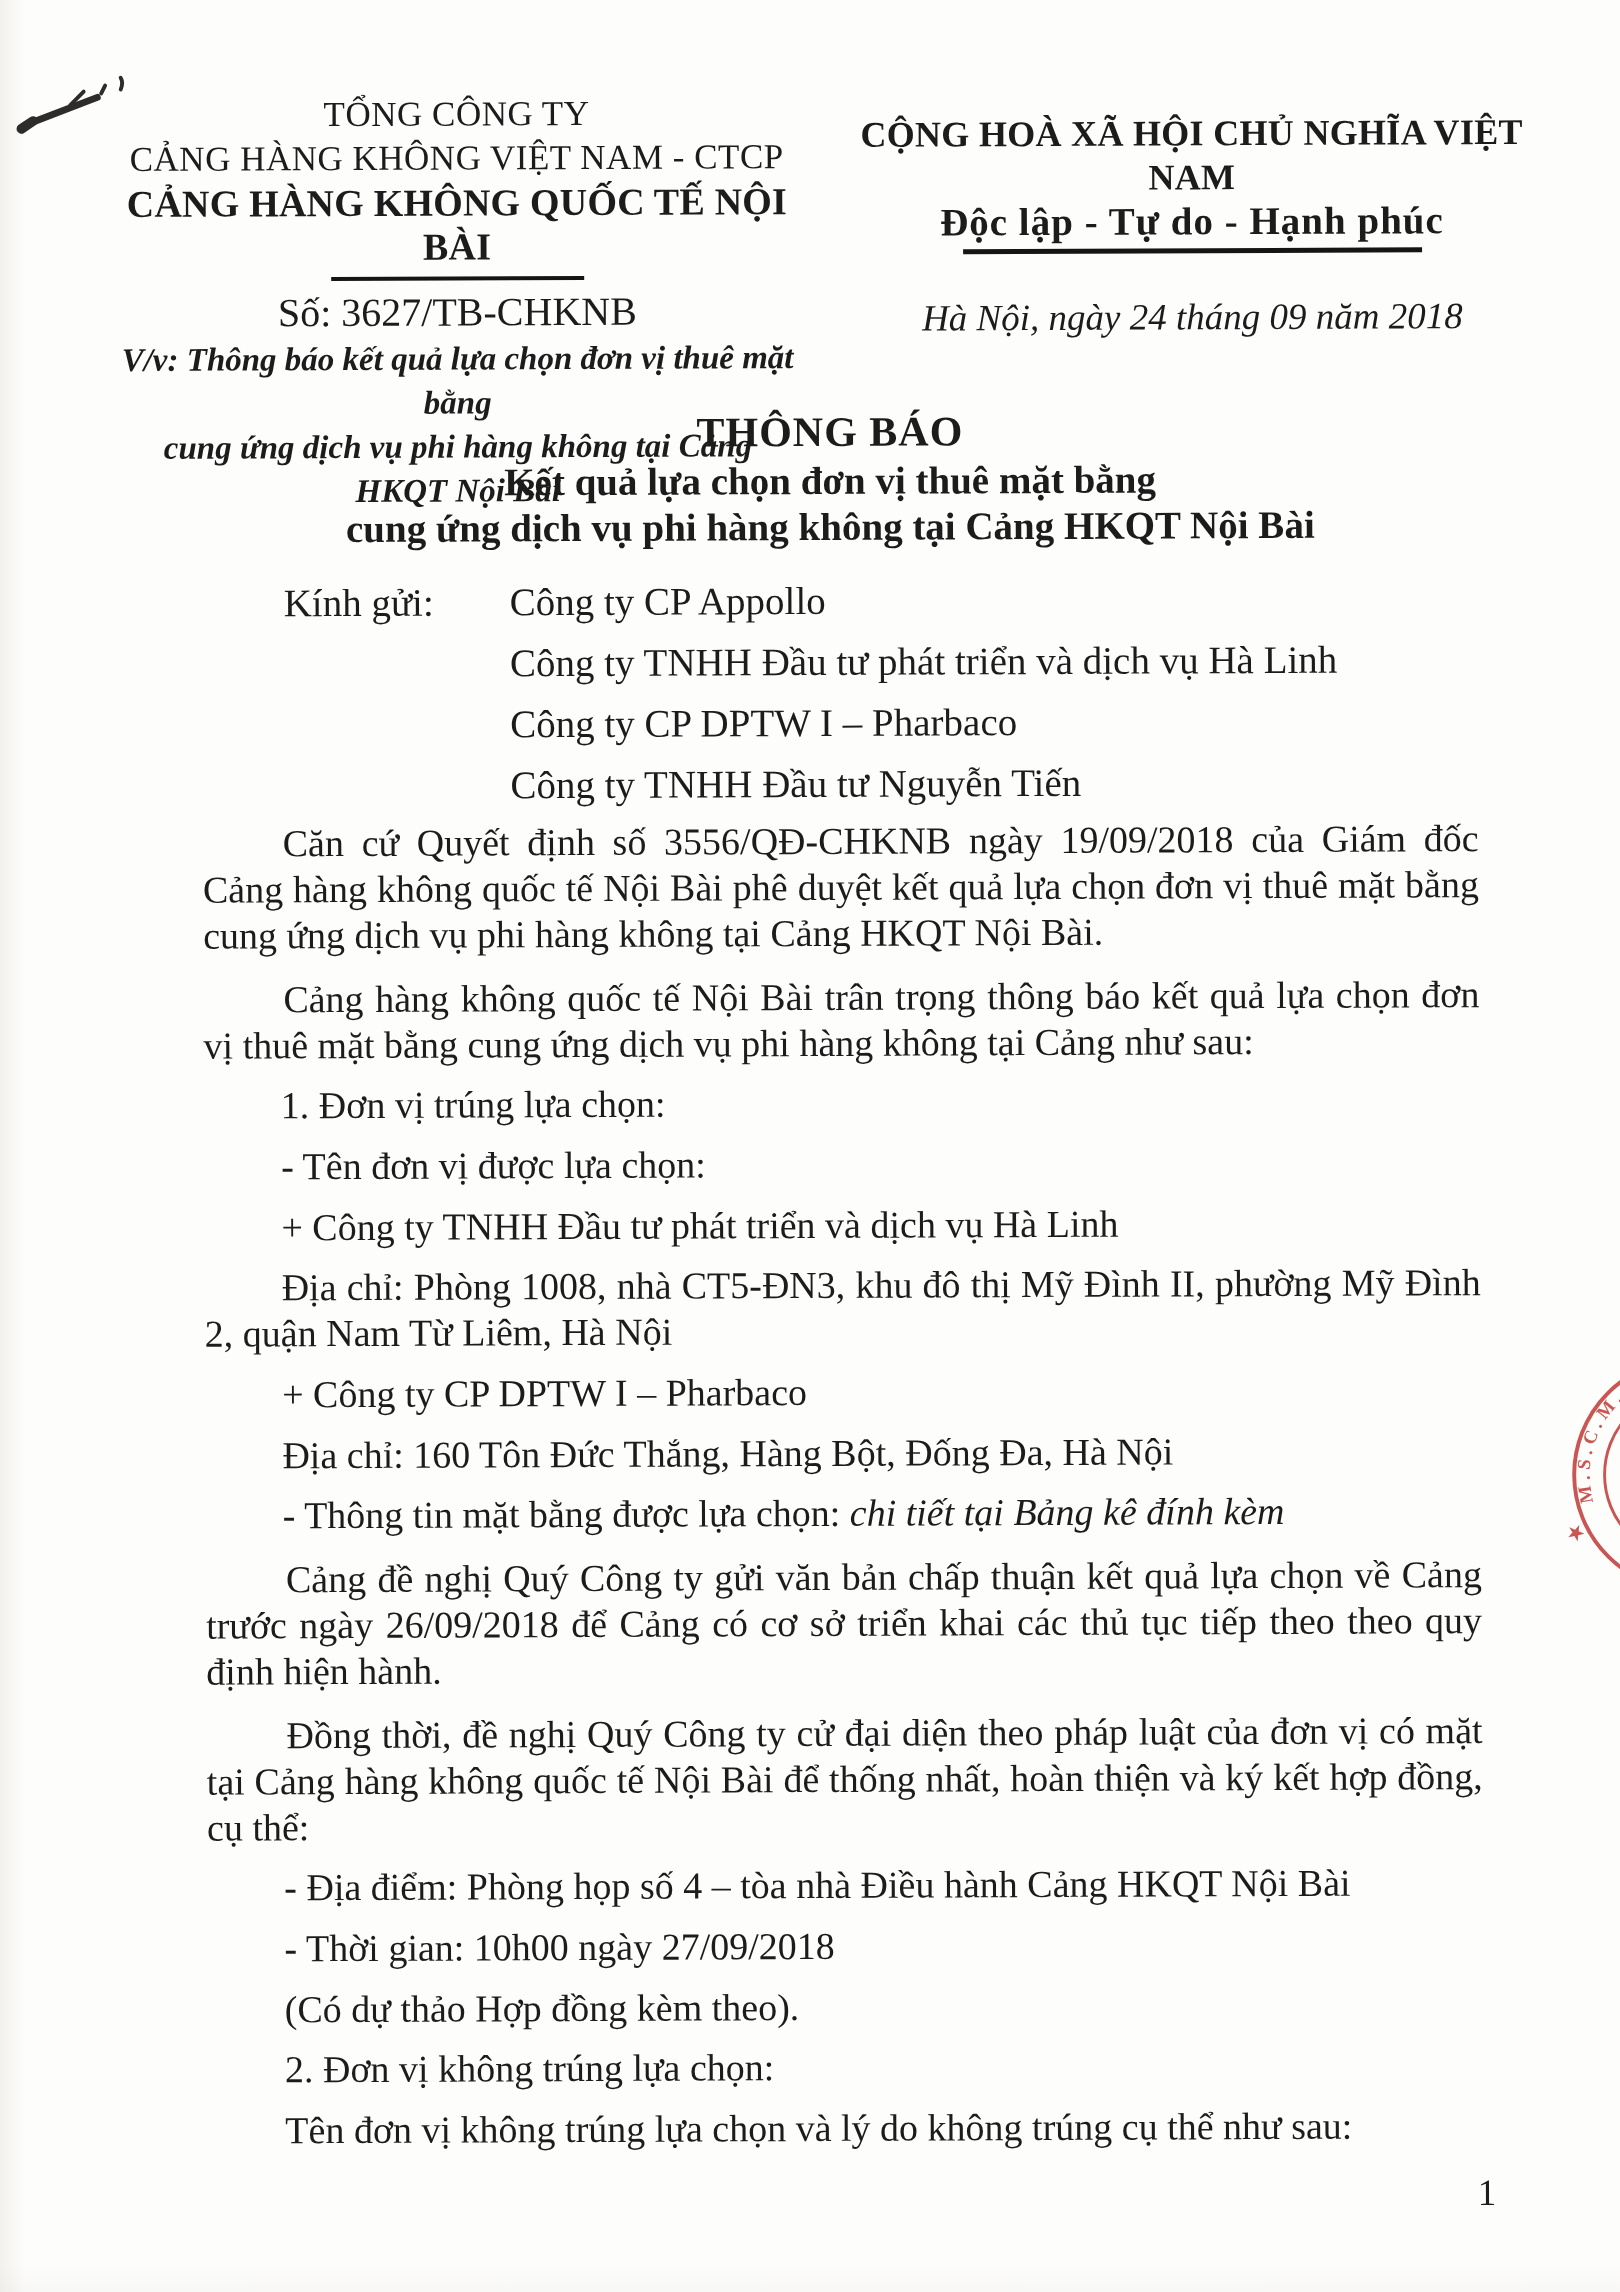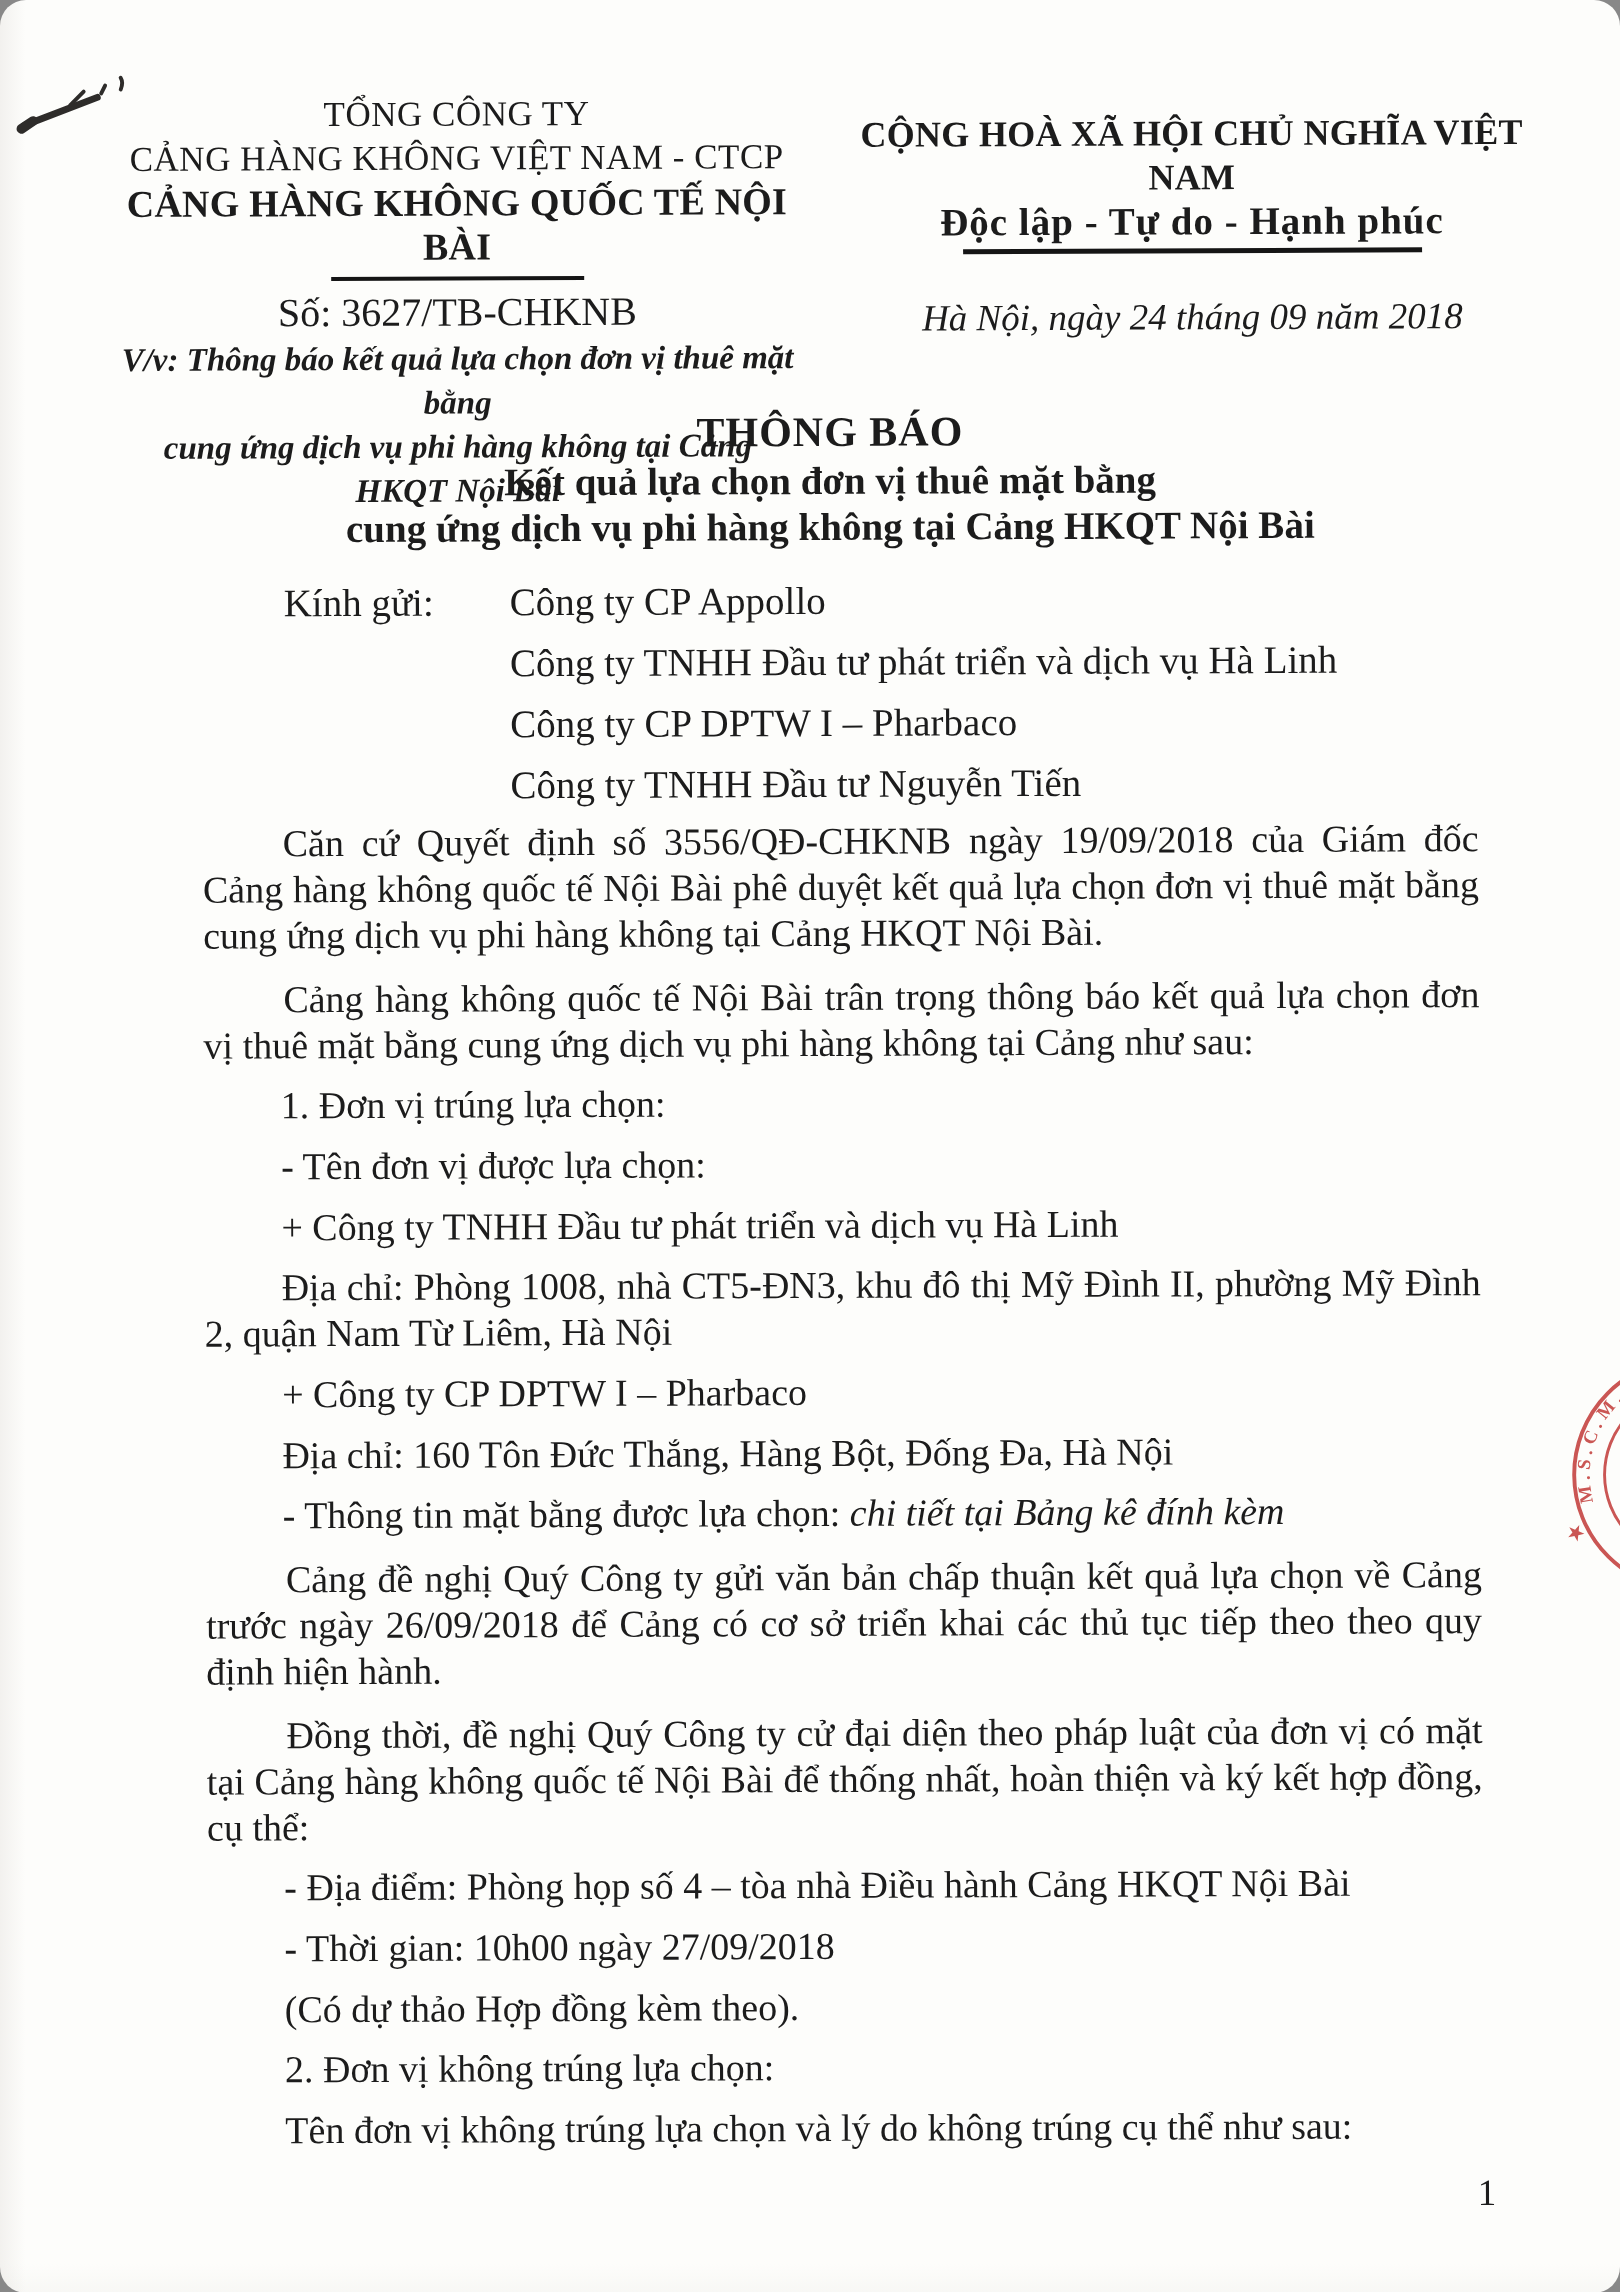--- a/index.html
+++ b/index.html
@@ -6,21 +6,20 @@
   .page{
     position:relative;
     width:1620px;height:2293px;
     background:#fdfdfb;
     background-image:
       linear-gradient(90deg, rgba(210,205,200,.25) 0, rgba(255,255,255,0) 25.5px),
       linear-gradient(0deg, rgba(225,222,218,.18) 0, rgba(255,255,255,0) 29px);
     overflow:hidden;
     font-family:"Liberation Serif","DejaVu Serif",serif;
     color:#1c1c1c;
-    border-radius:26px;
   }
   .tilt{position:absolute;inset:0;transform:rotate(-0.25deg);transform-origin:50% 50%;}
 
   
   .hdr-left{position:absolute;left:118px;top:91px;width:686px;text-align:center;}
   .hl-small{font-size:35px;line-height:44px;letter-spacing:0.5px;}
   .hl-bold{font-size:38px;line-height:44px;font-weight:bold;letter-spacing:0.2px;}
   .rule-left{width:253px;height:3.9px;background:#151515;margin:7.8px auto 7.8px;}
   .doc-number{font-size:40px;line-height:49px;}
   .subject{font-size:33px;line-height:44px;font-style:italic;font-weight:bold;}

